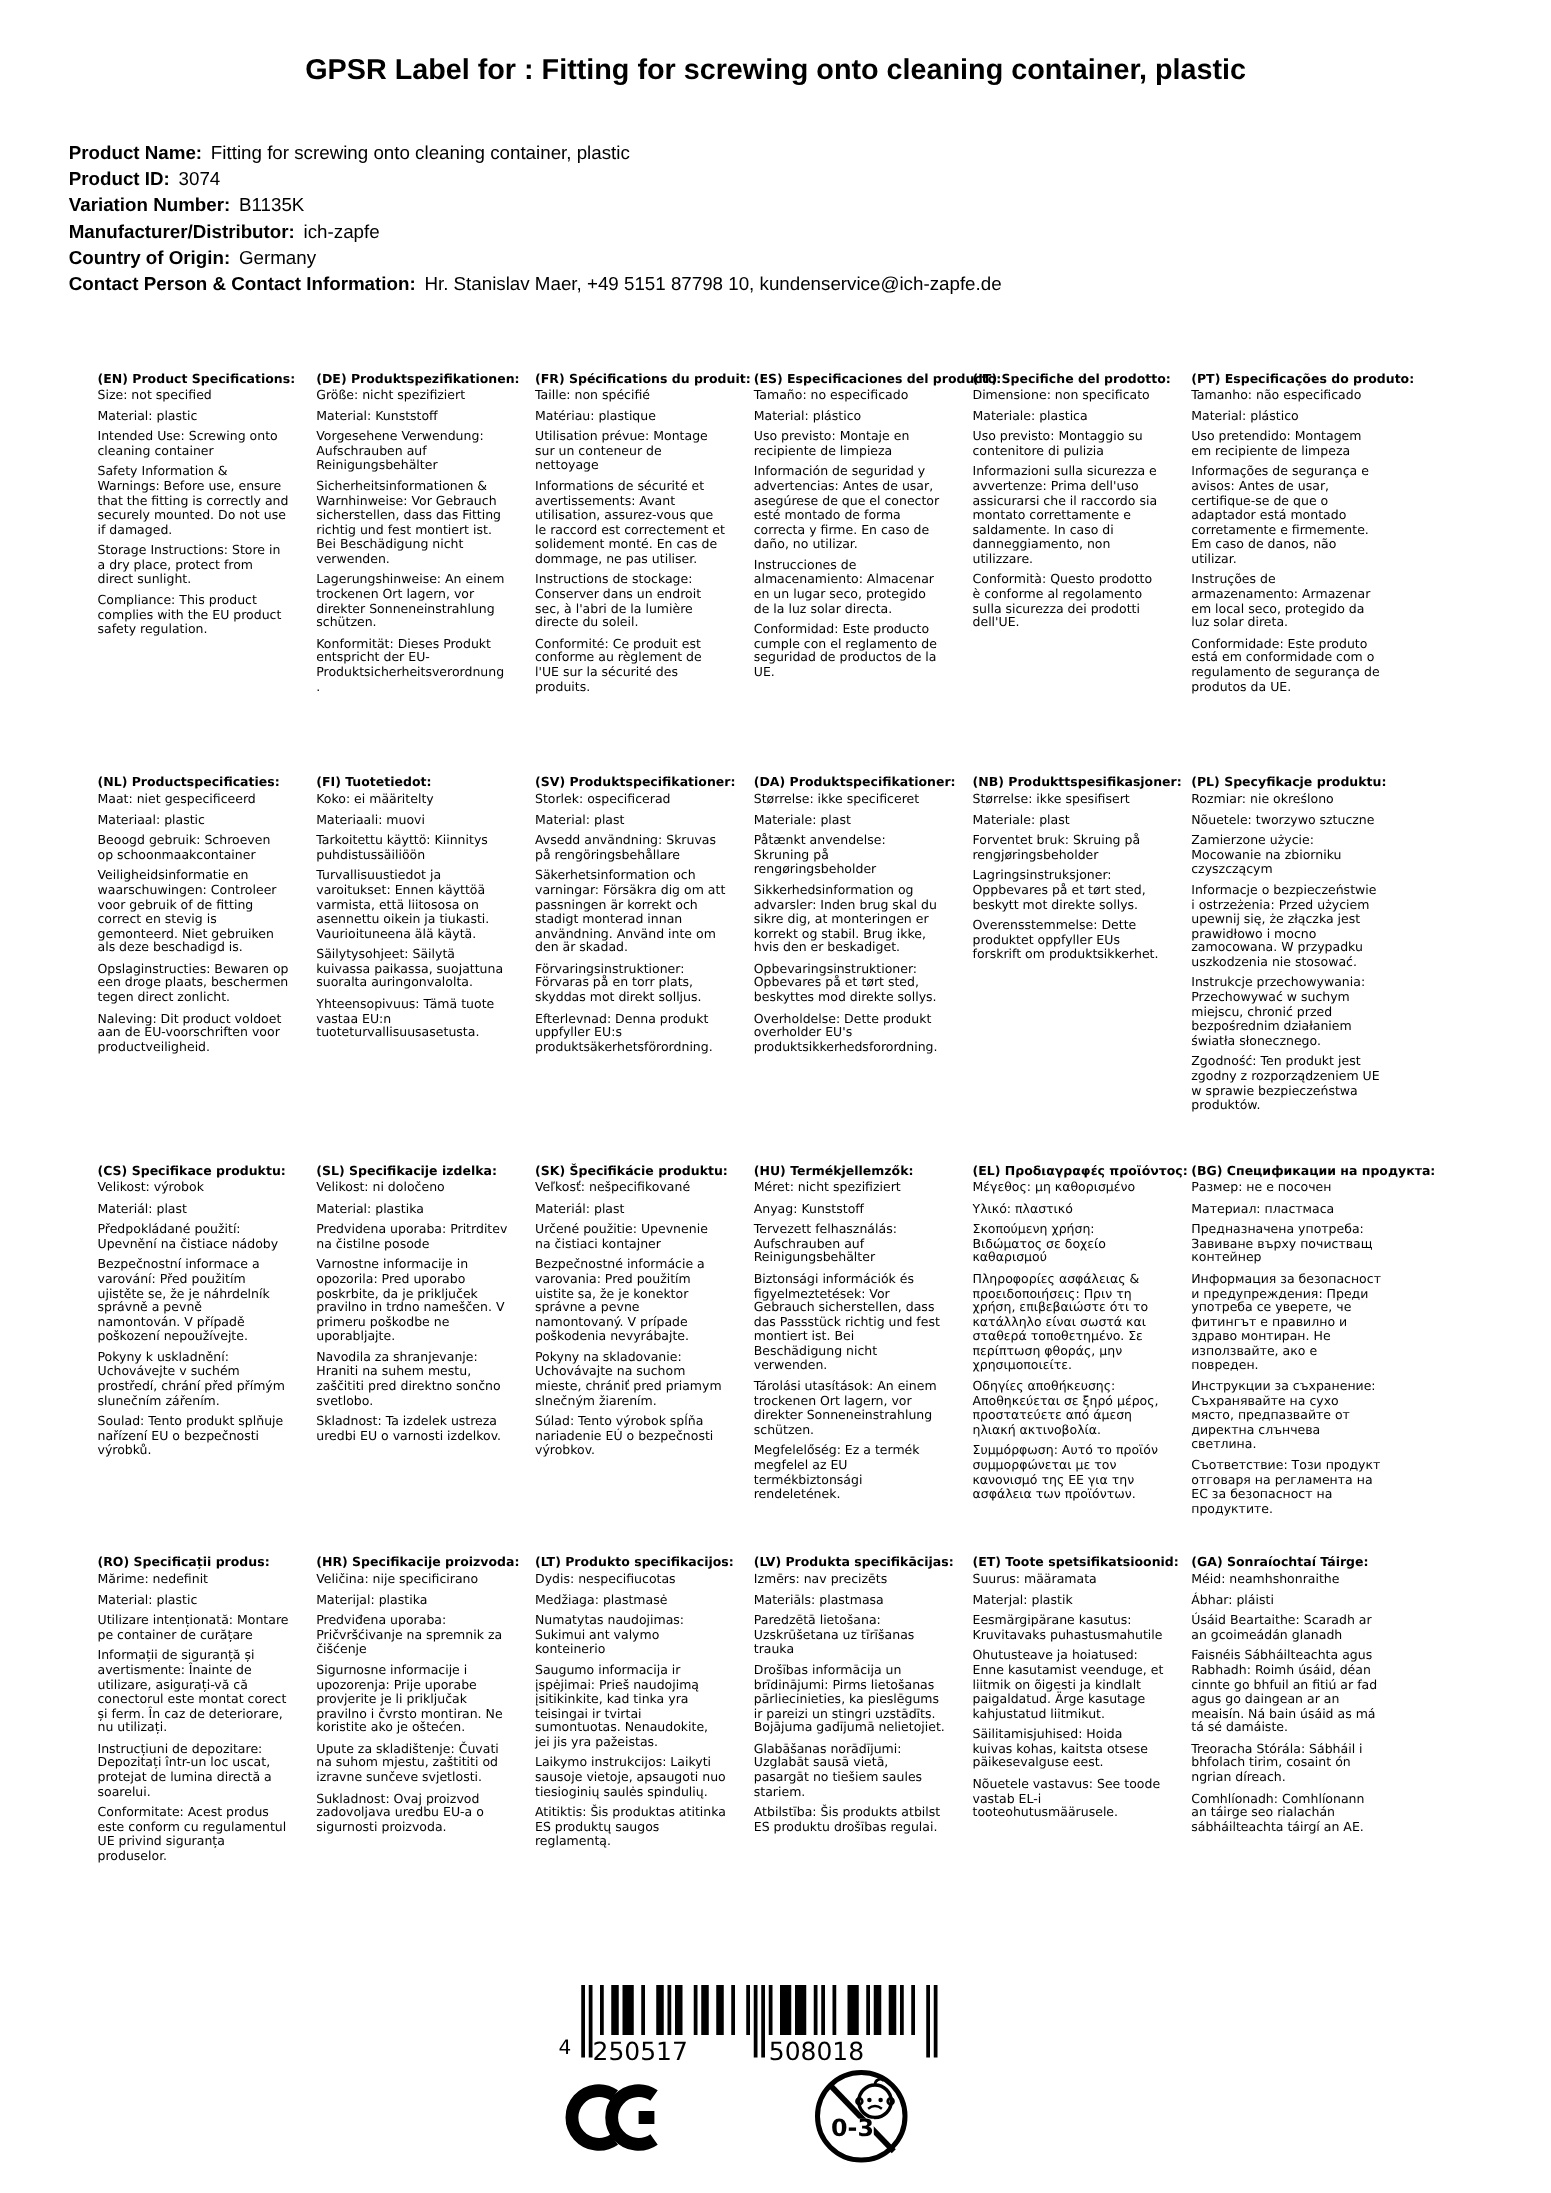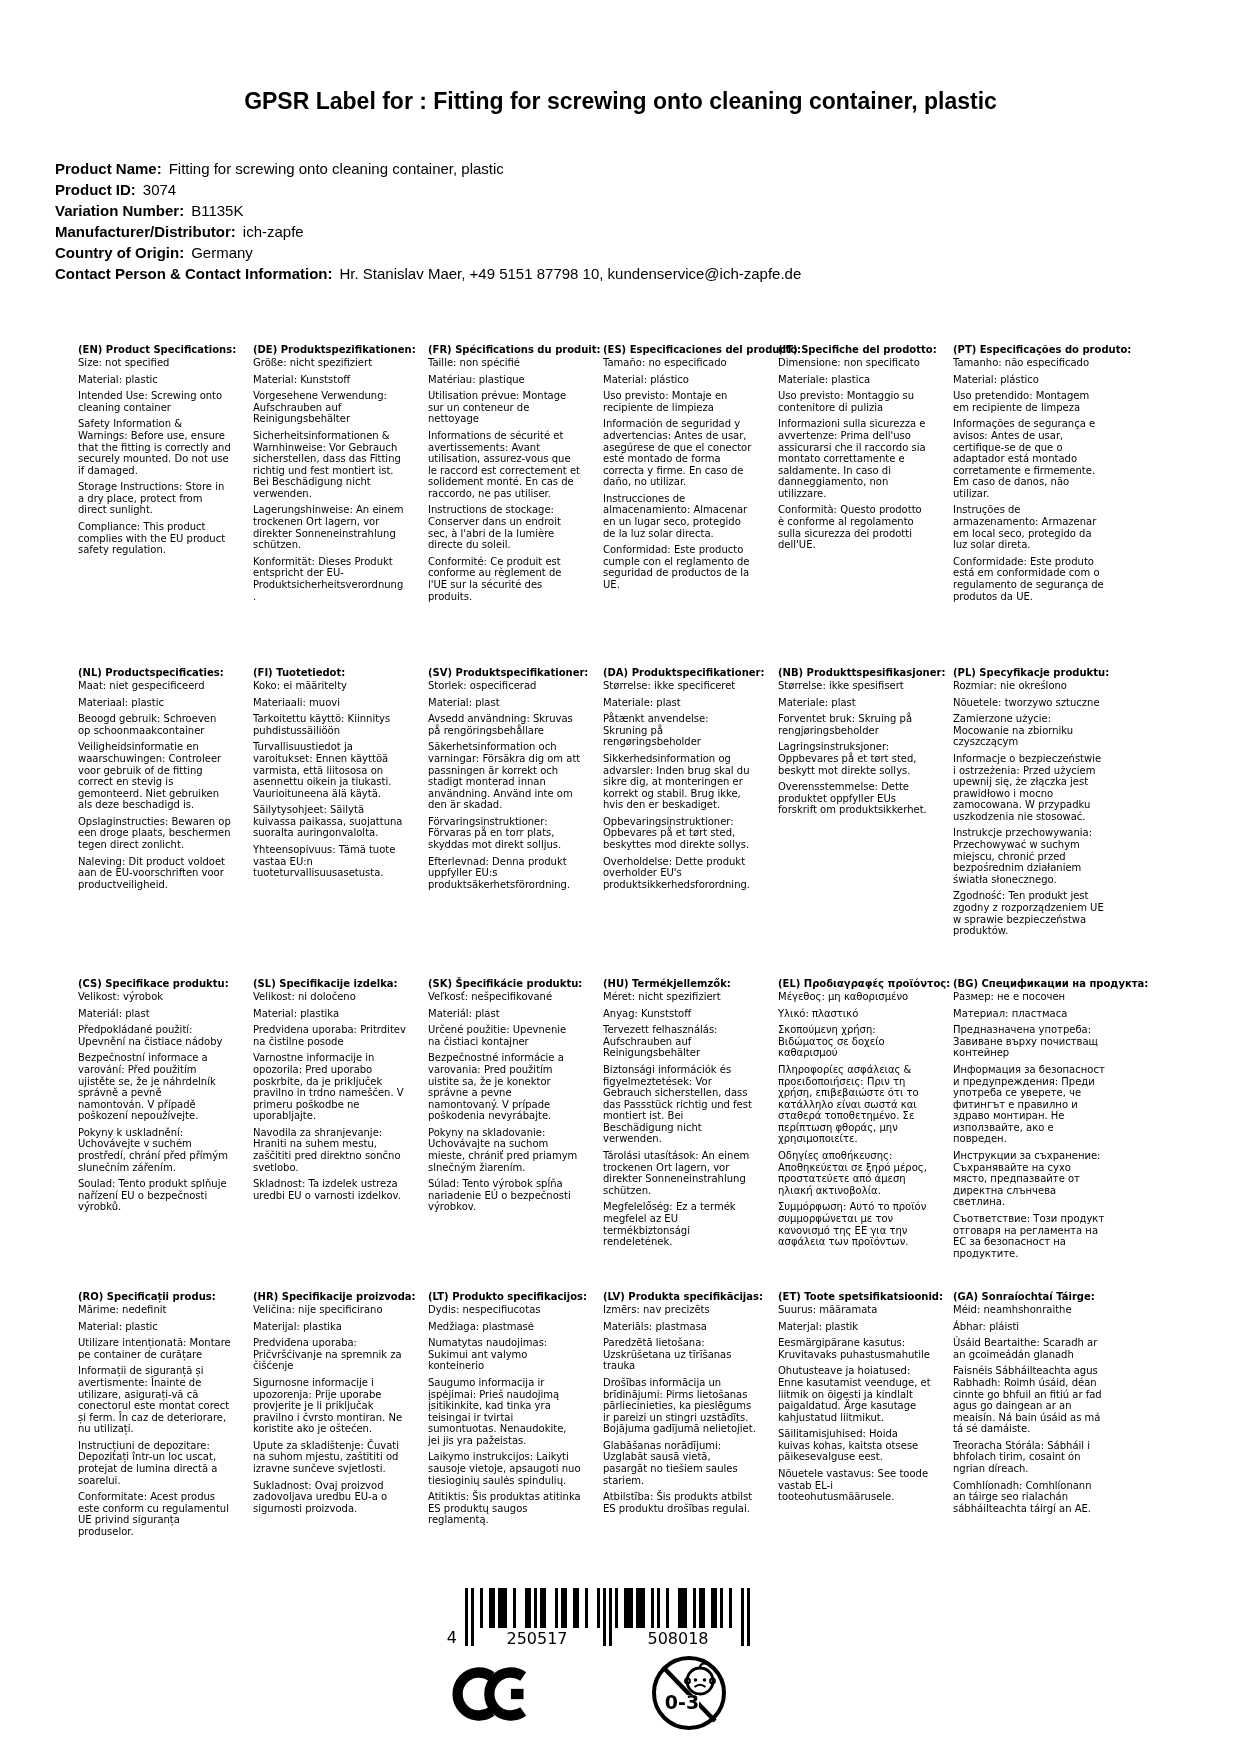--- a/index.html
+++ b/index.html
@@ -1,21 +1,21 @@
 <!DOCTYPE html>
 <html><head>
 <meta charset="utf-8">
 <style>
   html,body { margin:0; padding:0; background:#fff; }
   .page {
     position:relative; width:1241px; height:1754px; background:#fff;
     color:#000; font-family:"DejaVu Sans",sans-serif; overflow:hidden;
   }
   .title {
-    padding-top:72px; margin:14px auto; max-width:830px;
+    padding-top:40px; margin:0 auto; max-width:830px;
     font-family:"Liberation Sans",sans-serif; font-weight:bold;
     font-size:23px; line-height:1.32; text-align:center;
   }
   .product-info {
     margin:42px 0 0 55px;
     font-family:"Liberation Sans",sans-serif; font-size:15px; line-height:21px;
   }
   .pi-label { font-weight:bold; }
   .pi-value { padding-left:7px; }
   .specs-grid {
@@ -24,21 +24,21 @@
     margin:60px 0 0 78px;
   }
   .spec-cell { width:153px; font-size:10px; line-height:1.16; }
   .spec-heading { font-weight:bold; white-space:nowrap; margin:0 0 1px 0; }
   .spec-item { margin:0 0 5px 0; overflow-wrap:break-word; }
   .barcode { position:absolute; left:465px; top:1588px; width:285px; height:62px; }
   .bars { position:relative; width:285px; height:62px; }
   .bar { position:absolute; top:0; height:40px; background:#000; }
   .bar.guard { height:58px; }
   .bc-digit-first { position:absolute; left:-32px; top:40px; width:24px; text-align:right; font-size:16px; }
-  .bc-group { position:absolute; top:41px; width:126px; text-align:center; font-size:16px; }
+  .bc-group { position:absolute; top:41px; width:126px; text-align:left; font-size:20px; }
   .bc-g1 { left:9px; }
   .bc-g2 { left:150px; }
   .ce-mark { position:absolute; left:452px; top:1663px; }
   .age-mark { position:absolute; left:652px; top:1654px; }
 </style>
 </head>
 <body>
 
 <div class="page">
 
@@ -70,21 +70,21 @@
         <p class="spec-item">Vorgesehene Verwendung: Aufschrauben auf Reinigungsbehälter</p>
         <p class="spec-item">Sicherheitsinformationen &amp; Warnhinweise: Vor Gebrauch sicherstellen, dass das Fitting richtig und fest montiert ist. Bei Beschädigung nicht verwenden.</p>
         <p class="spec-item">Lagerungshinweise: An einem trockenen Ort lagern, vor direkter Sonneneinstrahlung schützen.</p>
         <p class="spec-item">Konformität: Dieses Produkt entspricht der EU-Produktsicherheitsverordnung.</p>
       </div>
       <div class="spec-cell">
         <div class="spec-heading">(FR) Spécifications du produit:</div>
         <p class="spec-item">Taille: non spécifié</p>
         <p class="spec-item">Matériau: plastique</p>
         <p class="spec-item">Utilisation prévue: Montage sur un conteneur de nettoyage</p>
-        <p class="spec-item">Informations de sécurité et avertissements: Avant utilisation, assurez-vous que le raccord est correctement et solidement monté. En cas de raccordo, ne pas utiliser.</p>
+        <p class="spec-item">Informations de sécurité et avertissements: Avant utilisation, assurez-vous que le raccord est correctement et solidement monté. En cas de dommage, ne pas utiliser.</p>
         <p class="spec-item">Instructions de stockage: Conserver dans un endroit sec, à l'abri de la lumière directe du soleil.</p>
         <p class="spec-item">Conformité: Ce produit est conforme au règlement de l'UE sur la sécurité des produits.</p>
       </div>
       <div class="spec-cell">
         <div class="spec-heading">(ES) Especificaciones del producto:</div>
         <p class="spec-item">Tamaño: no especificado</p>
         <p class="spec-item">Material: plástico</p>
         <p class="spec-item">Uso previsto: Montaje en recipiente de limpieza</p>
         <p class="spec-item">Información de seguridad y advertencias: Antes de usar, asegúrese de que el conector esté montado de forma correcta y firme. En caso de daño, no utilizar.</p>
         <p class="spec-item">Instrucciones de almacenamiento: Almacenar en un lugar seco, protegido de la luz solar directa.</p>

